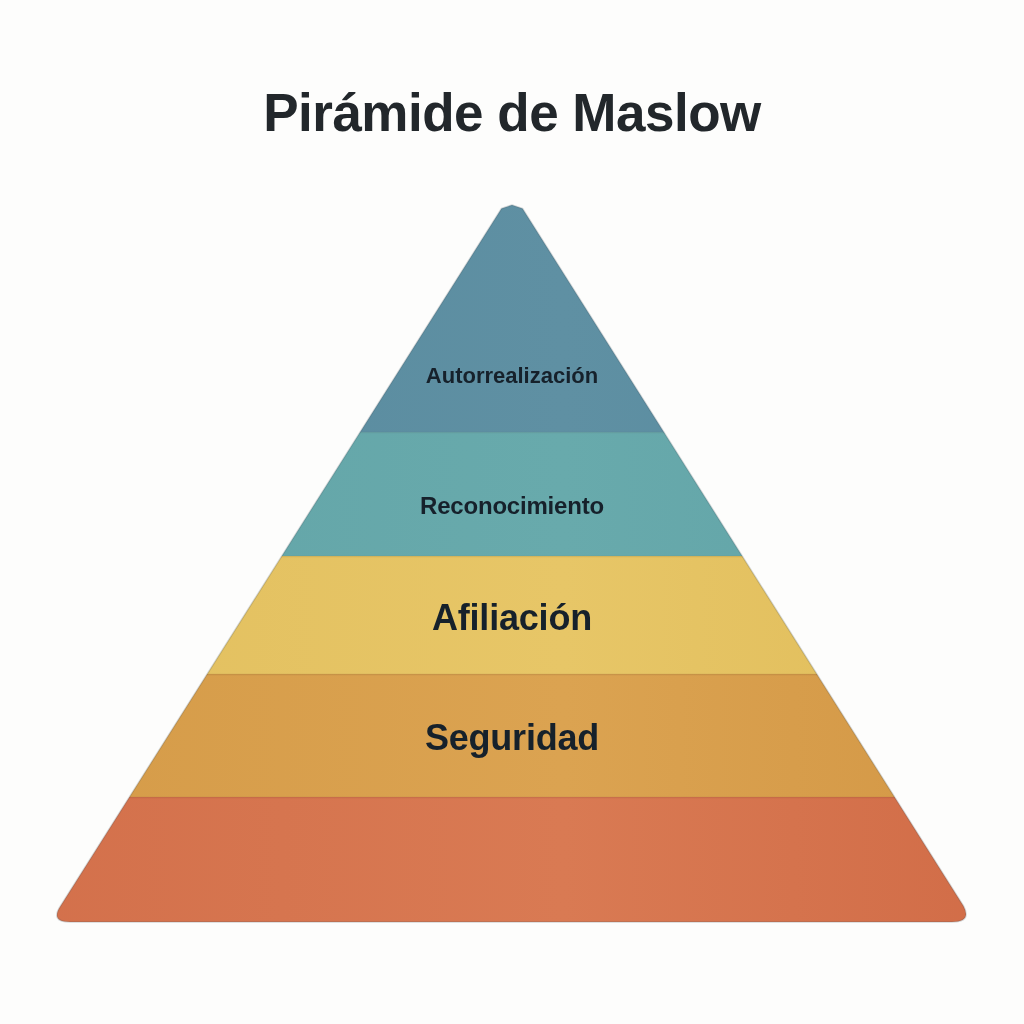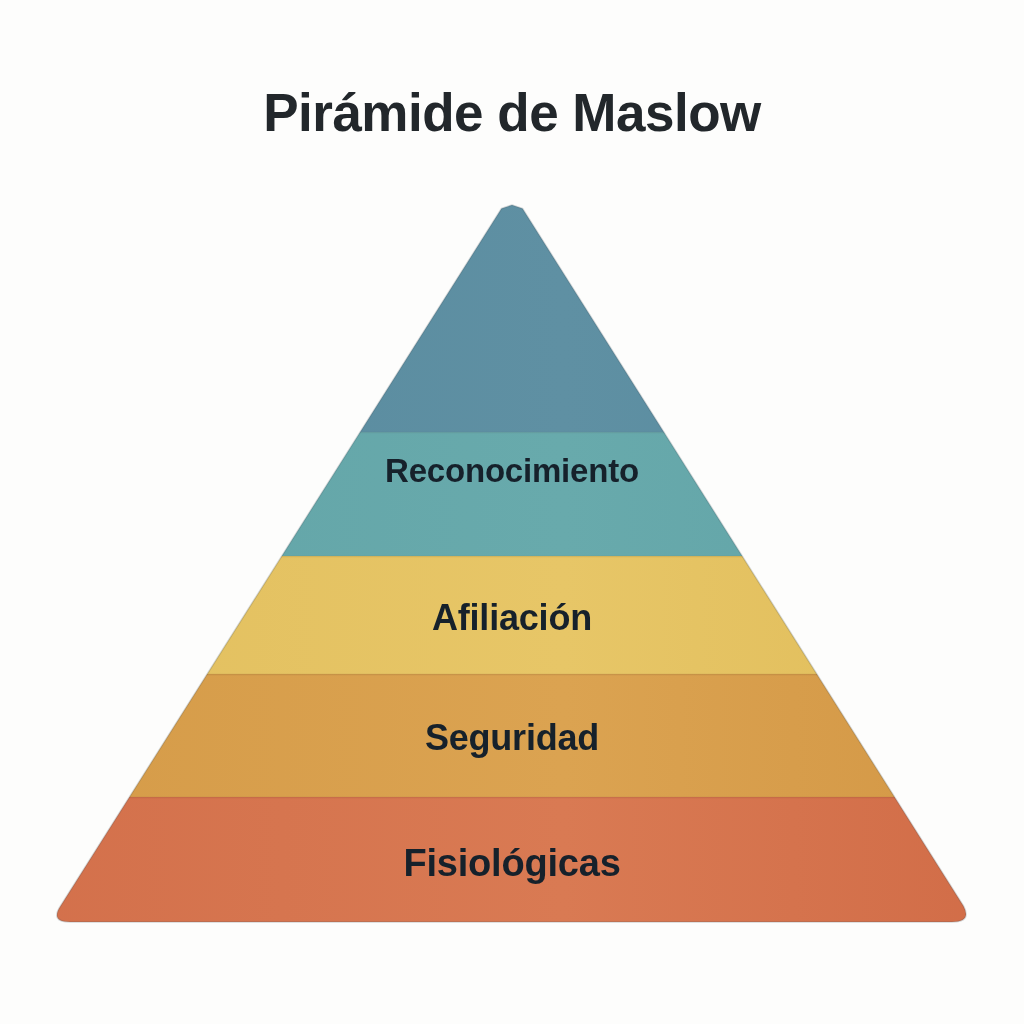--- a/index.html
+++ b/index.html
@@ -59,21 +59,21 @@
     left: 0;
     text-align: center;
     color: #16212b;
     font-weight: 700;
     letter-spacing: -0.2px;
     white-space: nowrap;
     pointer-events: none;
   }
 
   .tier-label.t0 { font-size: 22px; font-weight: 600; top: 363px; letter-spacing: 0px; }
-  .tier-label.t1 { font-size: 33px; top: 452px; }
+  .tier-label.t1 { font-size: 24px; top: 492px; }
   .tier-label.t2 { font-size: 36px; top: 597px; }
   .tier-label.t3 { font-size: 36px; top: 717px; }
   .tier-label.t4 { font-size: 38px; top: 842px; }
 </style>
 </head>
 <body>
 
 <div id="page">
 
   <div id="title">Pirámide de Maslow</div>
@@ -136,23 +136,23 @@
       <path d="M 512 205
                L 501.5 208.5
                L 60.5 906
                Q 50 922 70 922
                L 952 922
                Q 972 922 963.5 906
                L 522.5 208.5
                Z" fill="none" stroke="rgba(70,80,90,0.22)" stroke-width="1.6" stroke-linejoin="round"></path>
     </svg>
 
+    <div class="tier-label t0">Autorrealización</div>
 
     <div class="tier-label t1">Reconocimiento</div>
 
     <div class="tier-label t3">Seguridad</div>
 
     <div class="tier-label t2">Afiliación</div>
 
-    <div class="tier-label t4">Fisiológicas</div>
 
   </div>
 </div>
 
 </body></html>

